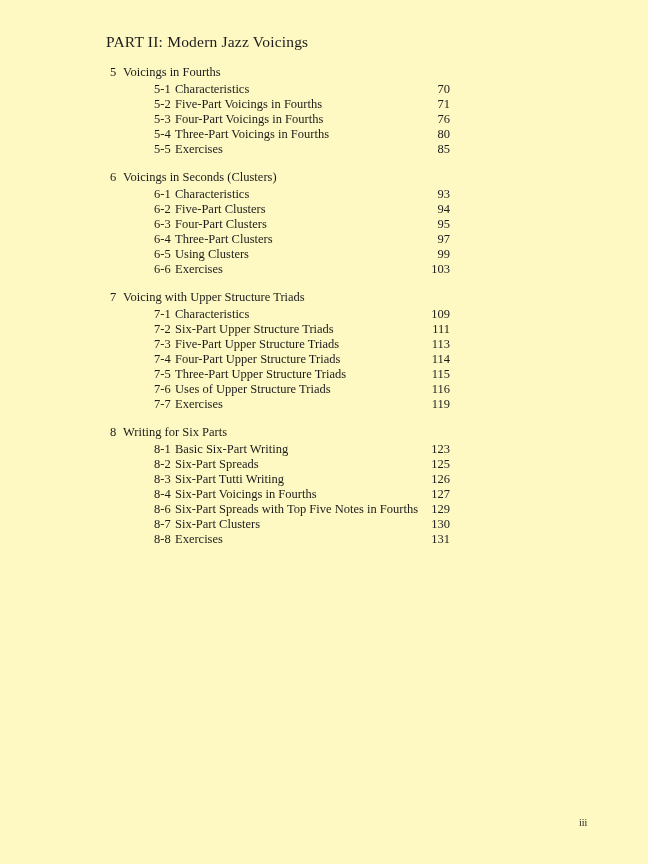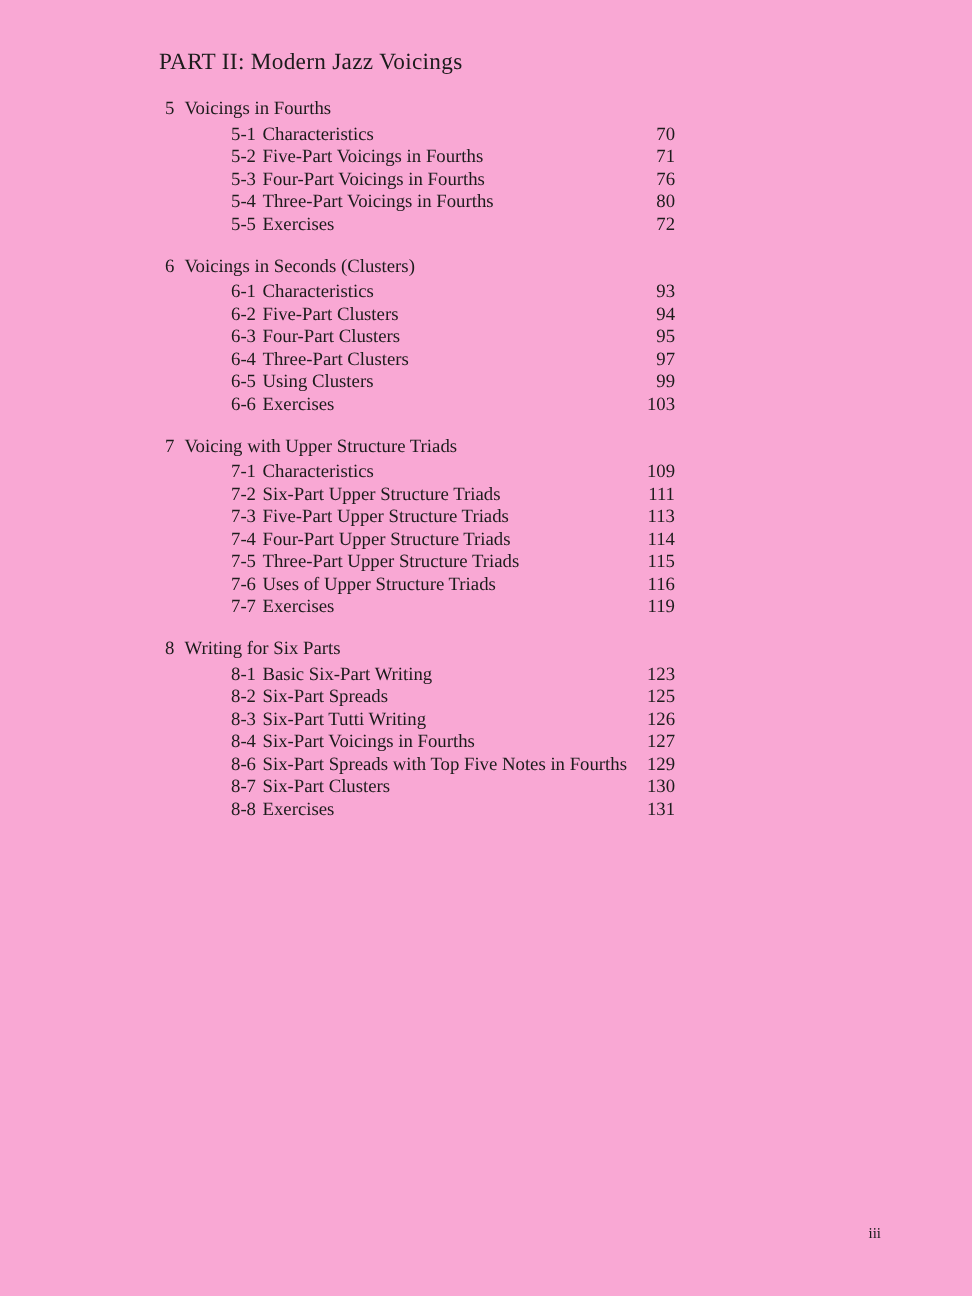--- a/index.html
+++ b/index.html
@@ -4,21 +4,21 @@
 <style>
   html, body {
     margin: 0;
     padding: 0;
     background: #ffffff;
   }
   .page {
     position: relative;
     width: 648px;
     height: 864px;
-    background: #f9a8d4;
+    background: #fef9c3;
     font-family: "Liberation Serif", "DejaVu Serif", serif;
     color: #1c1c1c;
     overflow: hidden;
     box-sizing: border-box;
   }
   .part-title {
     position: absolute;
     left: 106px;
     top: 33px;
     margin: 0;
@@ -109,21 +109,21 @@
 
   <div class="toc-row">
     <span class="sec-num">5-4</span>
     <span class="sec-title">Three-Part Voicings in Fourths</span>
     <span class="sec-page">80</span>
   </div>
 
   <div class="toc-row">
     <span class="sec-num">5-5</span>
     <span class="sec-title">Exercises</span>
-    <span class="sec-page">72</span>
+    <span class="sec-page">85</span>
   </div>
 </div>
   </section>
 
   <section class="chapter">
     <div class="chapter-heading">
       <span class="ch-num">6</span>
       <span class="ch-title">Voicings in Seconds (Clusters)</span>
     </div>
     <div class="sections">

